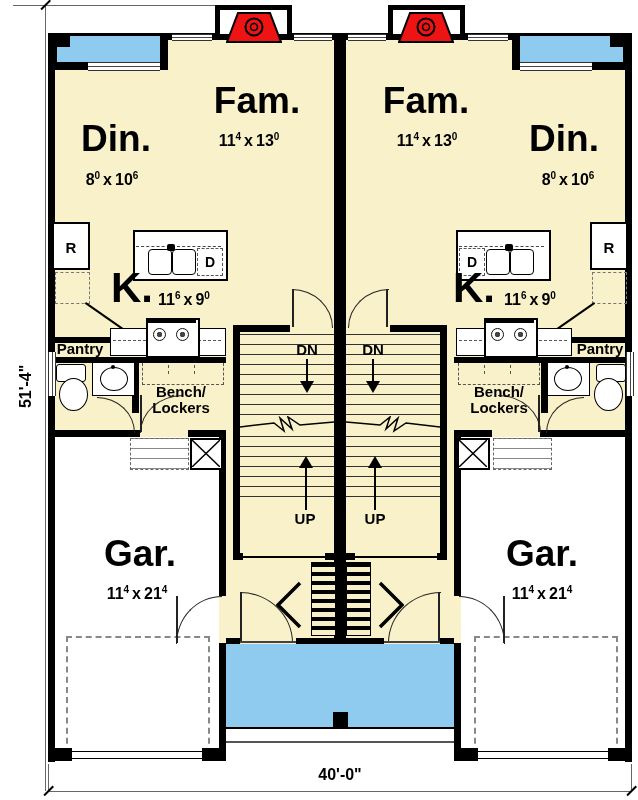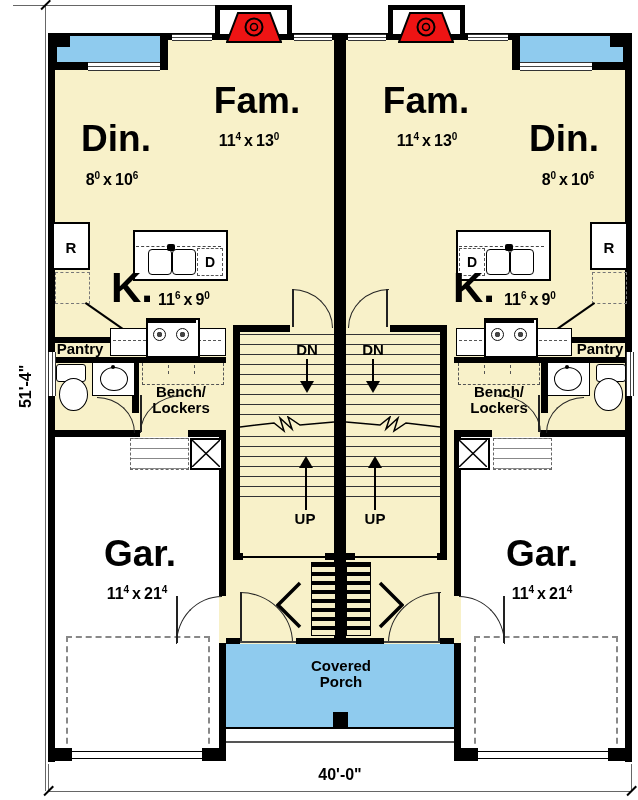--- a/index.html
+++ b/index.html
@@ -165,24 +165,20 @@
 
   <div class="wall" style="left:226px;top:638px;width:14px;height:8px;"></div>
   <div class="wall" style="left:296px;top:638px;width:88px;height:8px;"></div>
   <div class="wall" style="left:440px;top:638px;width:14px;height:8px;"></div>
   <div class="abs" style="left:226px;top:644px;width:228px;height:84px;background:#8FCBEE;"></div>
   <div class="abs" style="left:240px;top:641px;width:56px;height:2px;background:#444;"></div>
   <div class="abs" style="left:384px;top:641px;width:56px;height:2px;background:#444;"></div>
   <div class="wall" style="left:226px;top:727px;width:228px;height:2px;"></div>
   <div class="abs" style="left:226px;top:741px;width:228px;height:1.5px;background:#555;"></div>
   <div class="wall" style="left:333px;top:712px;width:15px;height:16px;"></div>
-  <div class="t sm" style="left:270px;top:658px;width:142px;">
-    <span style="display:block">Covered</span>
-    <span style="display:block">Porch</span>
-  </div>
 
   <div class="fix" style="left:133px;top:230px;width:91px;height:47px;border-width:2px;"></div>
   <div class="abs" style="left:136px;top:246px;width:85px;height:0;border-top:1px dashed #444;"></div>
   <div class="t" style="left:197px;top:248px;width:24px;height:26px;border:1.5px dashed #555;font-size:14px;line-height:26px;">D</div>
   <div class="fix" style="left:148px;top:249px;width:22px;height:24px;border-radius:4px;"></div>
   <div class="fix" style="left:172px;top:249px;width:22px;height:24px;border-radius:4px;"></div>
   <div class="abs" style="left:167px;top:244px;width:8px;height:7px;background:#000;border-radius:2px;"></div>
   <div class="t" style="left:52px;top:222px;width:38px;height:48px;background:#fff;border:2px solid #000;font-size:15px;line-height:48px;box-sizing:border-box;">R</div>
   <div class="dashbox" style="left:55px;top:272px;width:33px;height:30px;"></div>
   <div class="abs" style="left:86px;top:302px;width:56px;height:0;border-top:2px solid #000;transform:rotate(35deg);transform-origin:left top;"></div>

